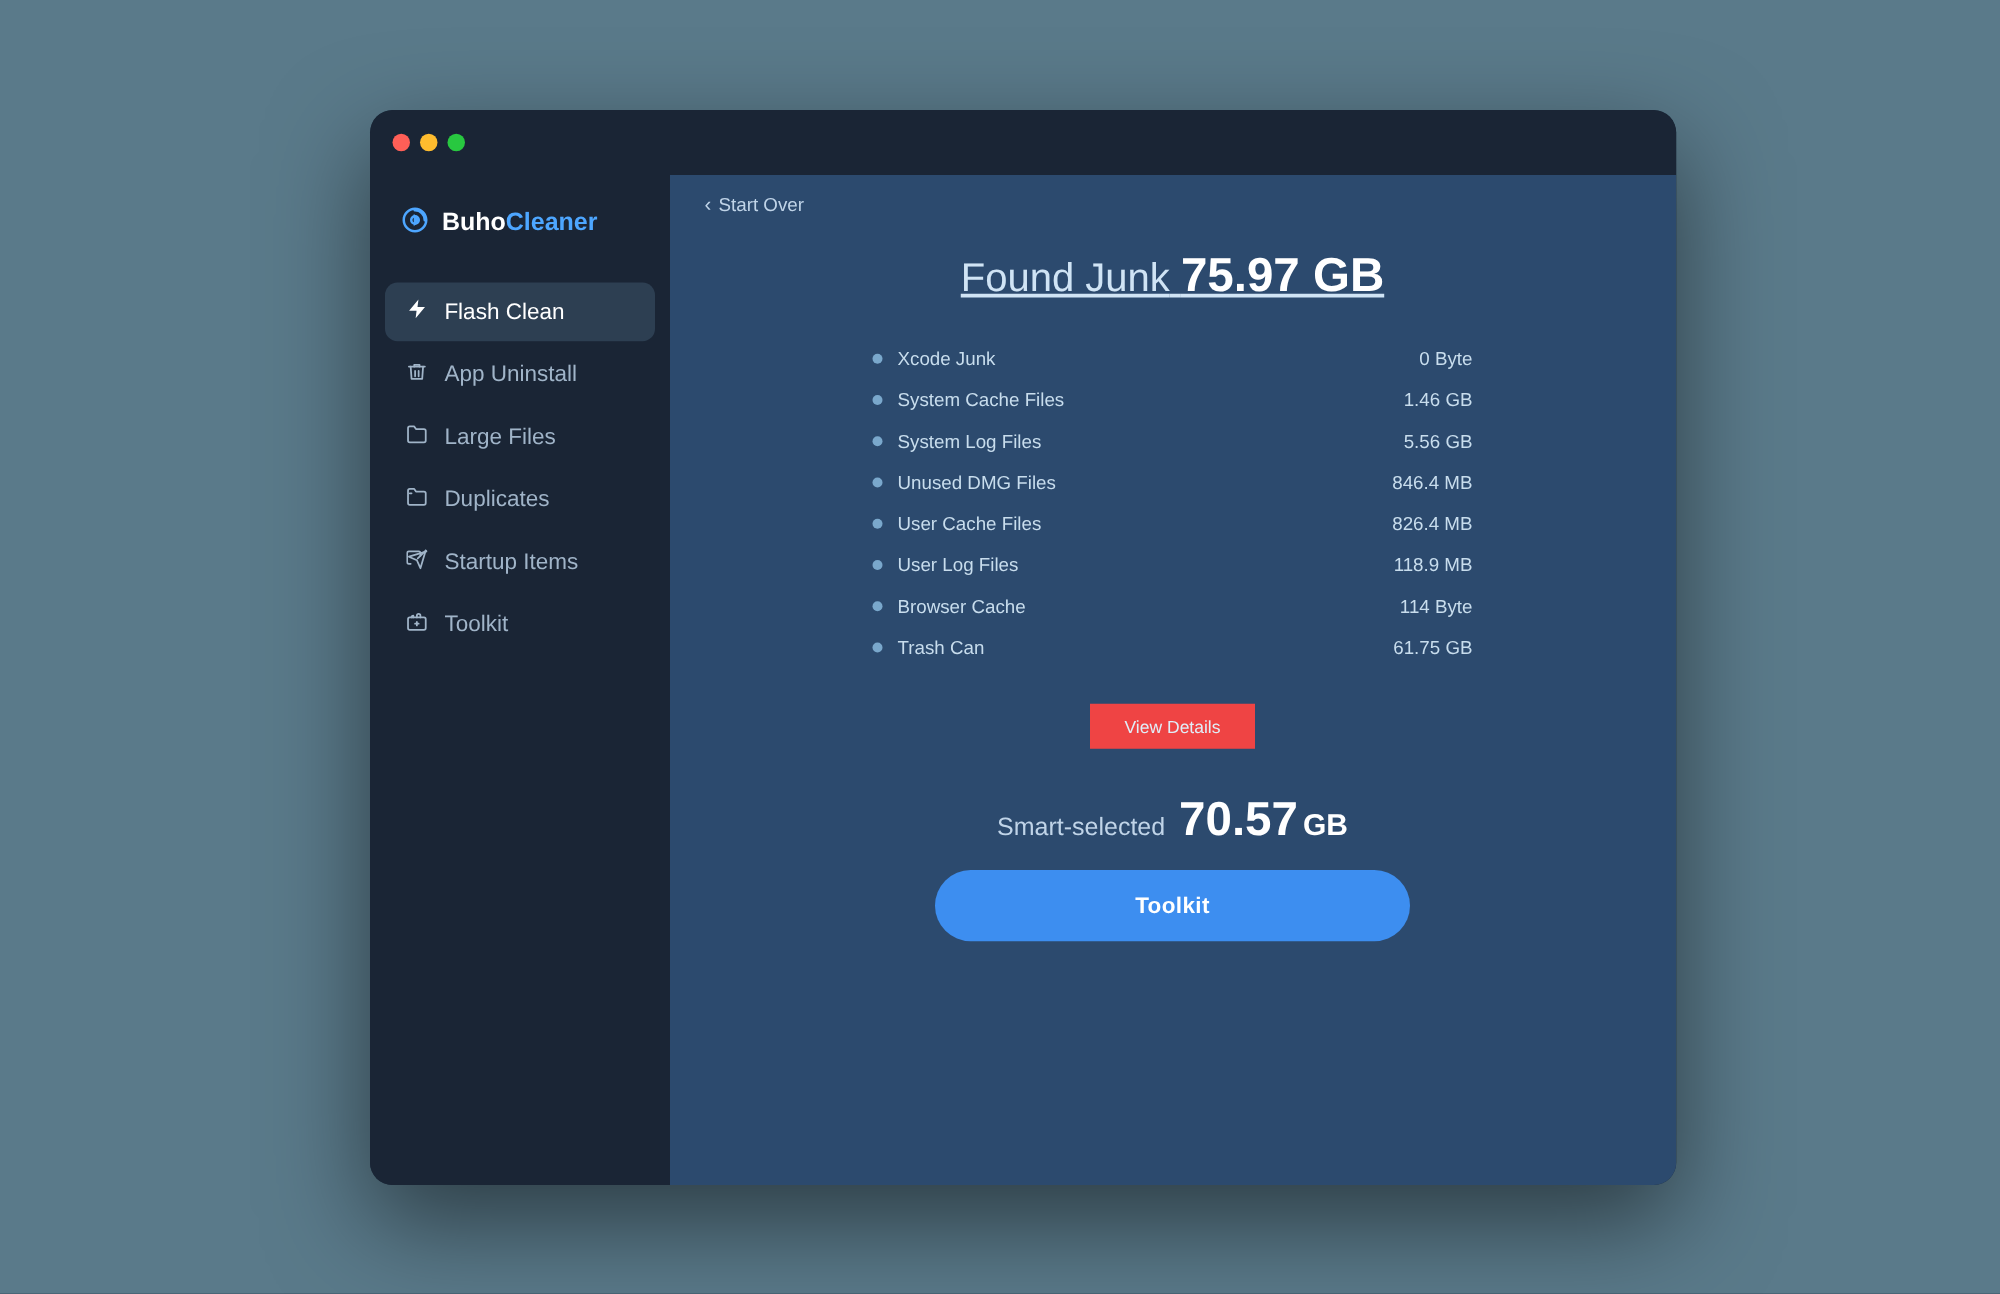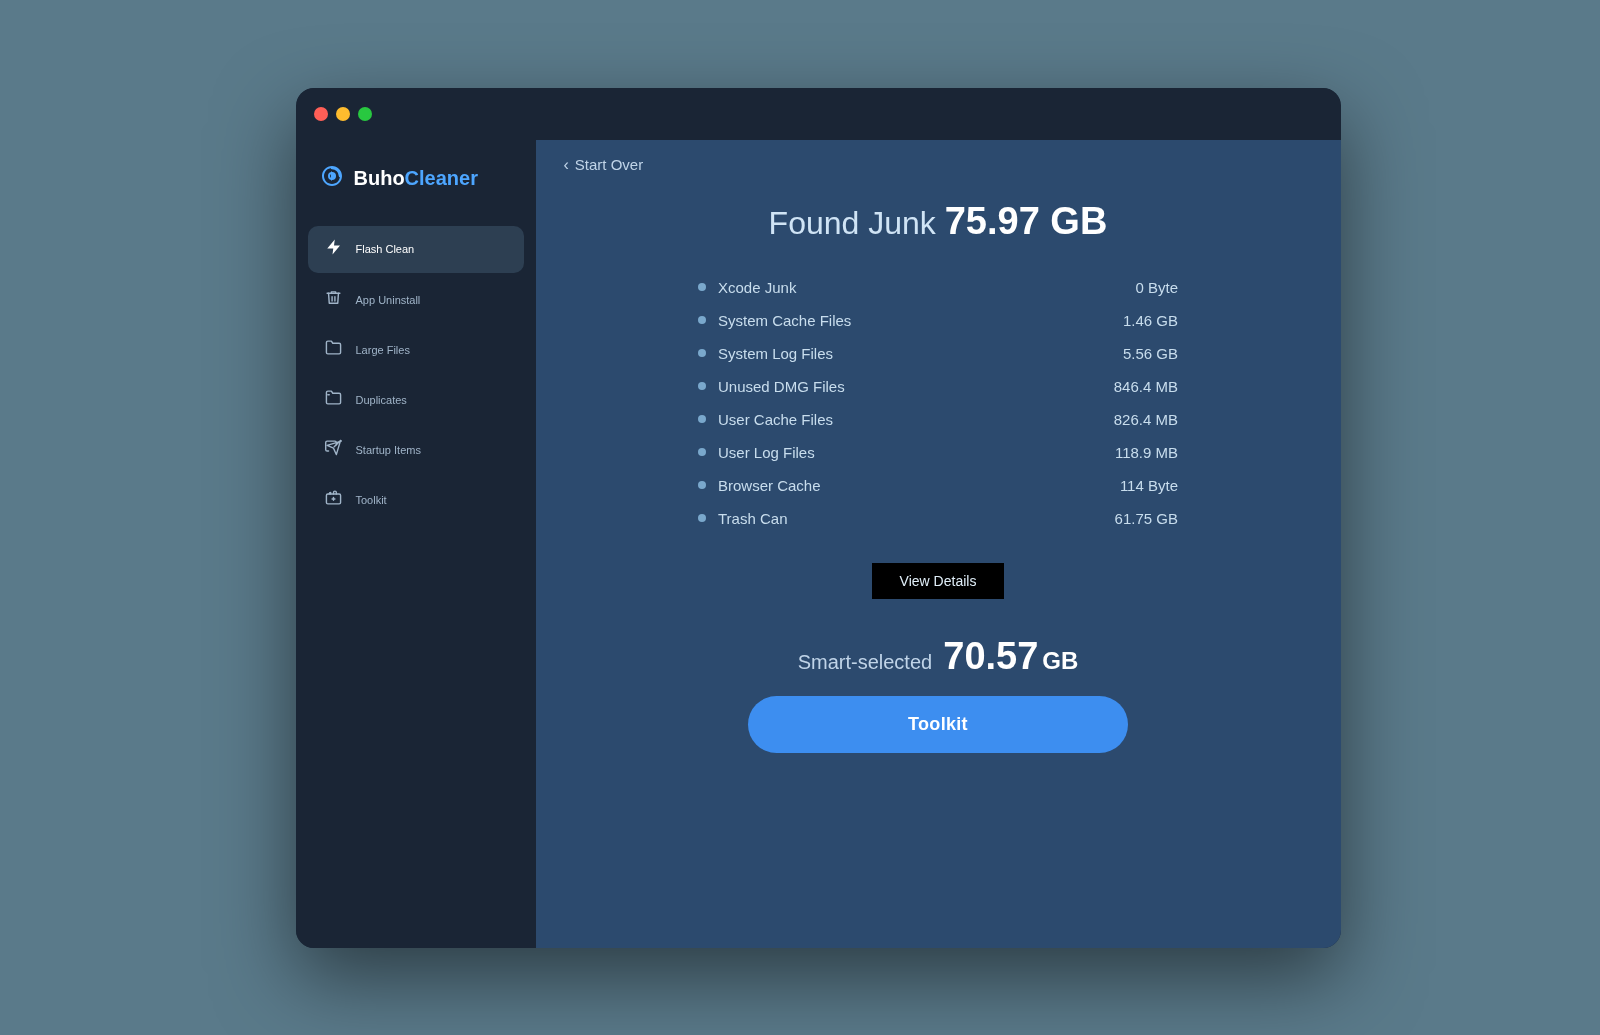--- a/index.html
+++ b/index.html
@@ -96,21 +96,21 @@
     }
 
     .nav-item {
       display: flex;
       align-items: center;
       gap: 12px;
       padding: 12px 16px;
       border-radius: 10px;
       cursor: pointer;
       color: #a0b4c8;
-      font-size: 11px;
+      font-size: 18px;
       font-weight: 500;
       transition: background 0.2s;
     }
 
     .nav-item.active {
       background: #2d3f52;
       color: #ffffff;
     }
 
     .nav-item-icon {
@@ -157,20 +157,21 @@
       align-items: center;
       padding: 10px 40px 30px;
     }
 
     .found-junk-title {
       font-size: 32px;
       color: #d0e4f5;
       font-weight: 400;
       margin-bottom: 28px;
       text-align: right;
+      text-decoration: underline;
     }
 
     .found-junk-title strong {
       font-weight: 700;
       font-size: 38px;
       color: #ffffff;
     }
 
     .junk-list {
       width: 100%;
@@ -207,21 +208,21 @@
       font-size: 15px;
     }
 
     .junk-size {
       color: #c8dded;
       font-size: 15px;
       font-weight: 500;
     }
 
     .view-details-btn {
-      background: #000000;
+      background: #ef4444;
       color: #e0eef8;
       border: none;
       padding: 10px 28px;
       border-radius: 0;
       font-size: 14px;
       cursor: pointer;
       font-family: inherit;
       margin-bottom: 36px;
     }
 

